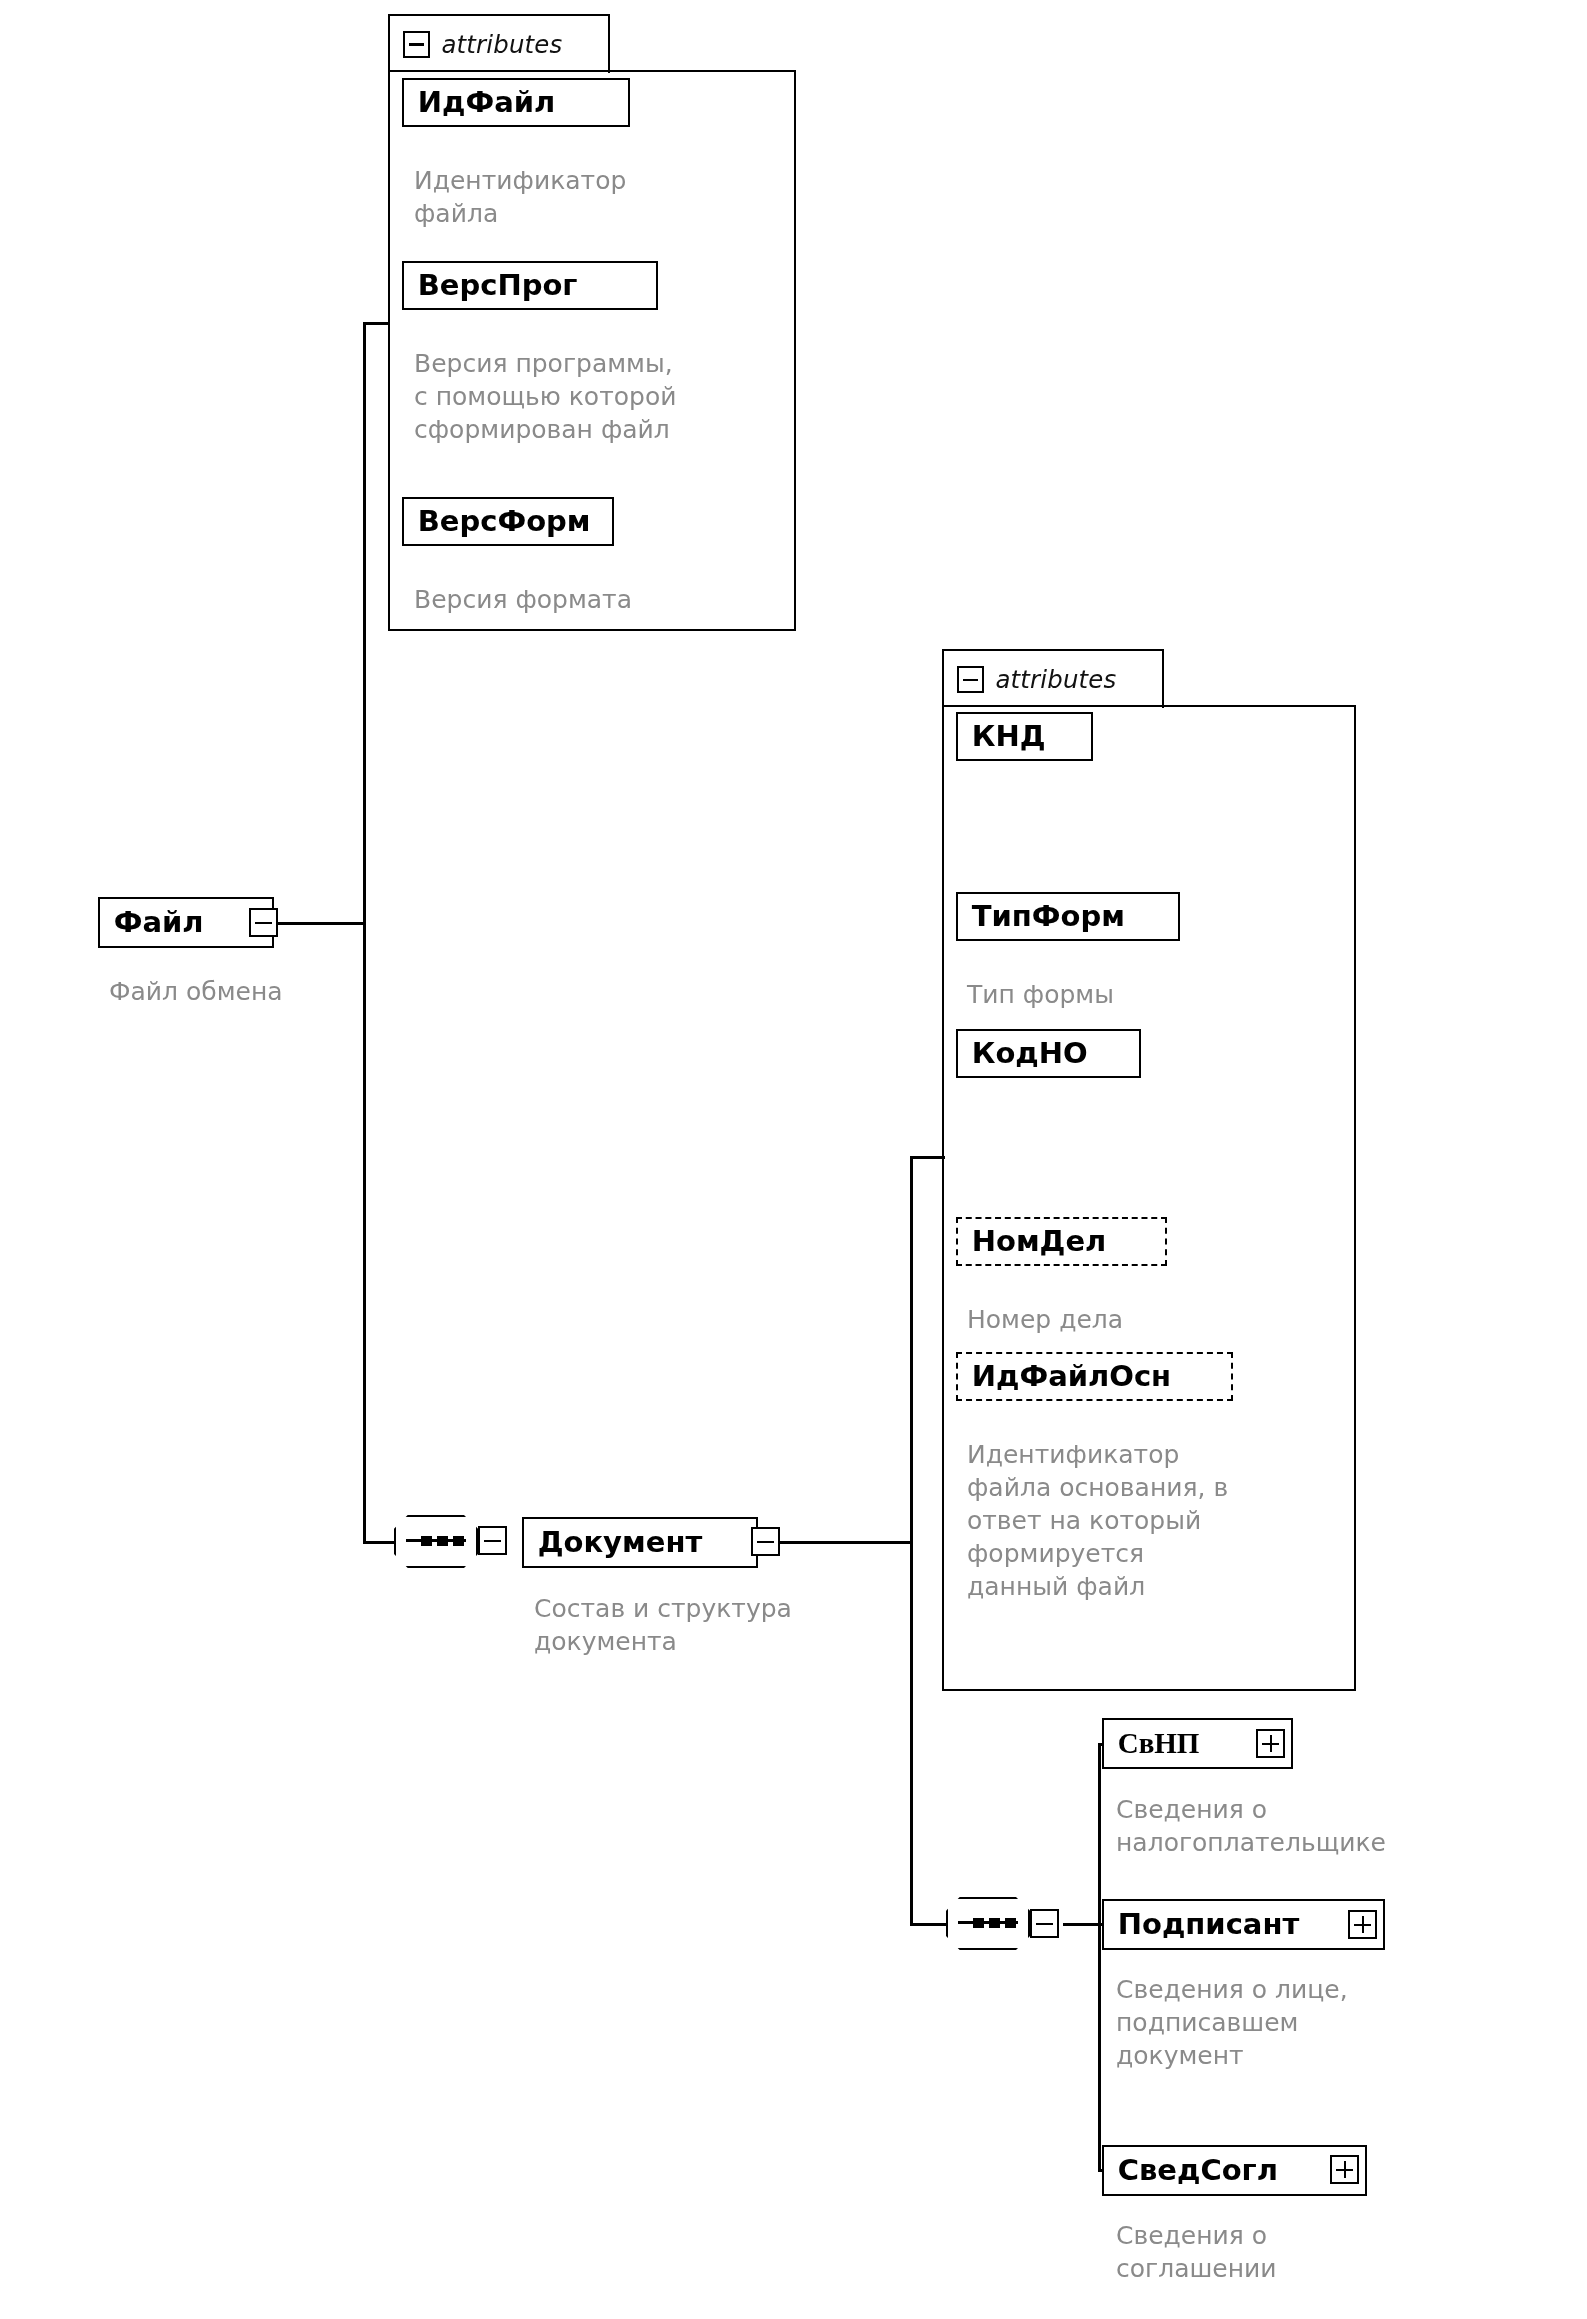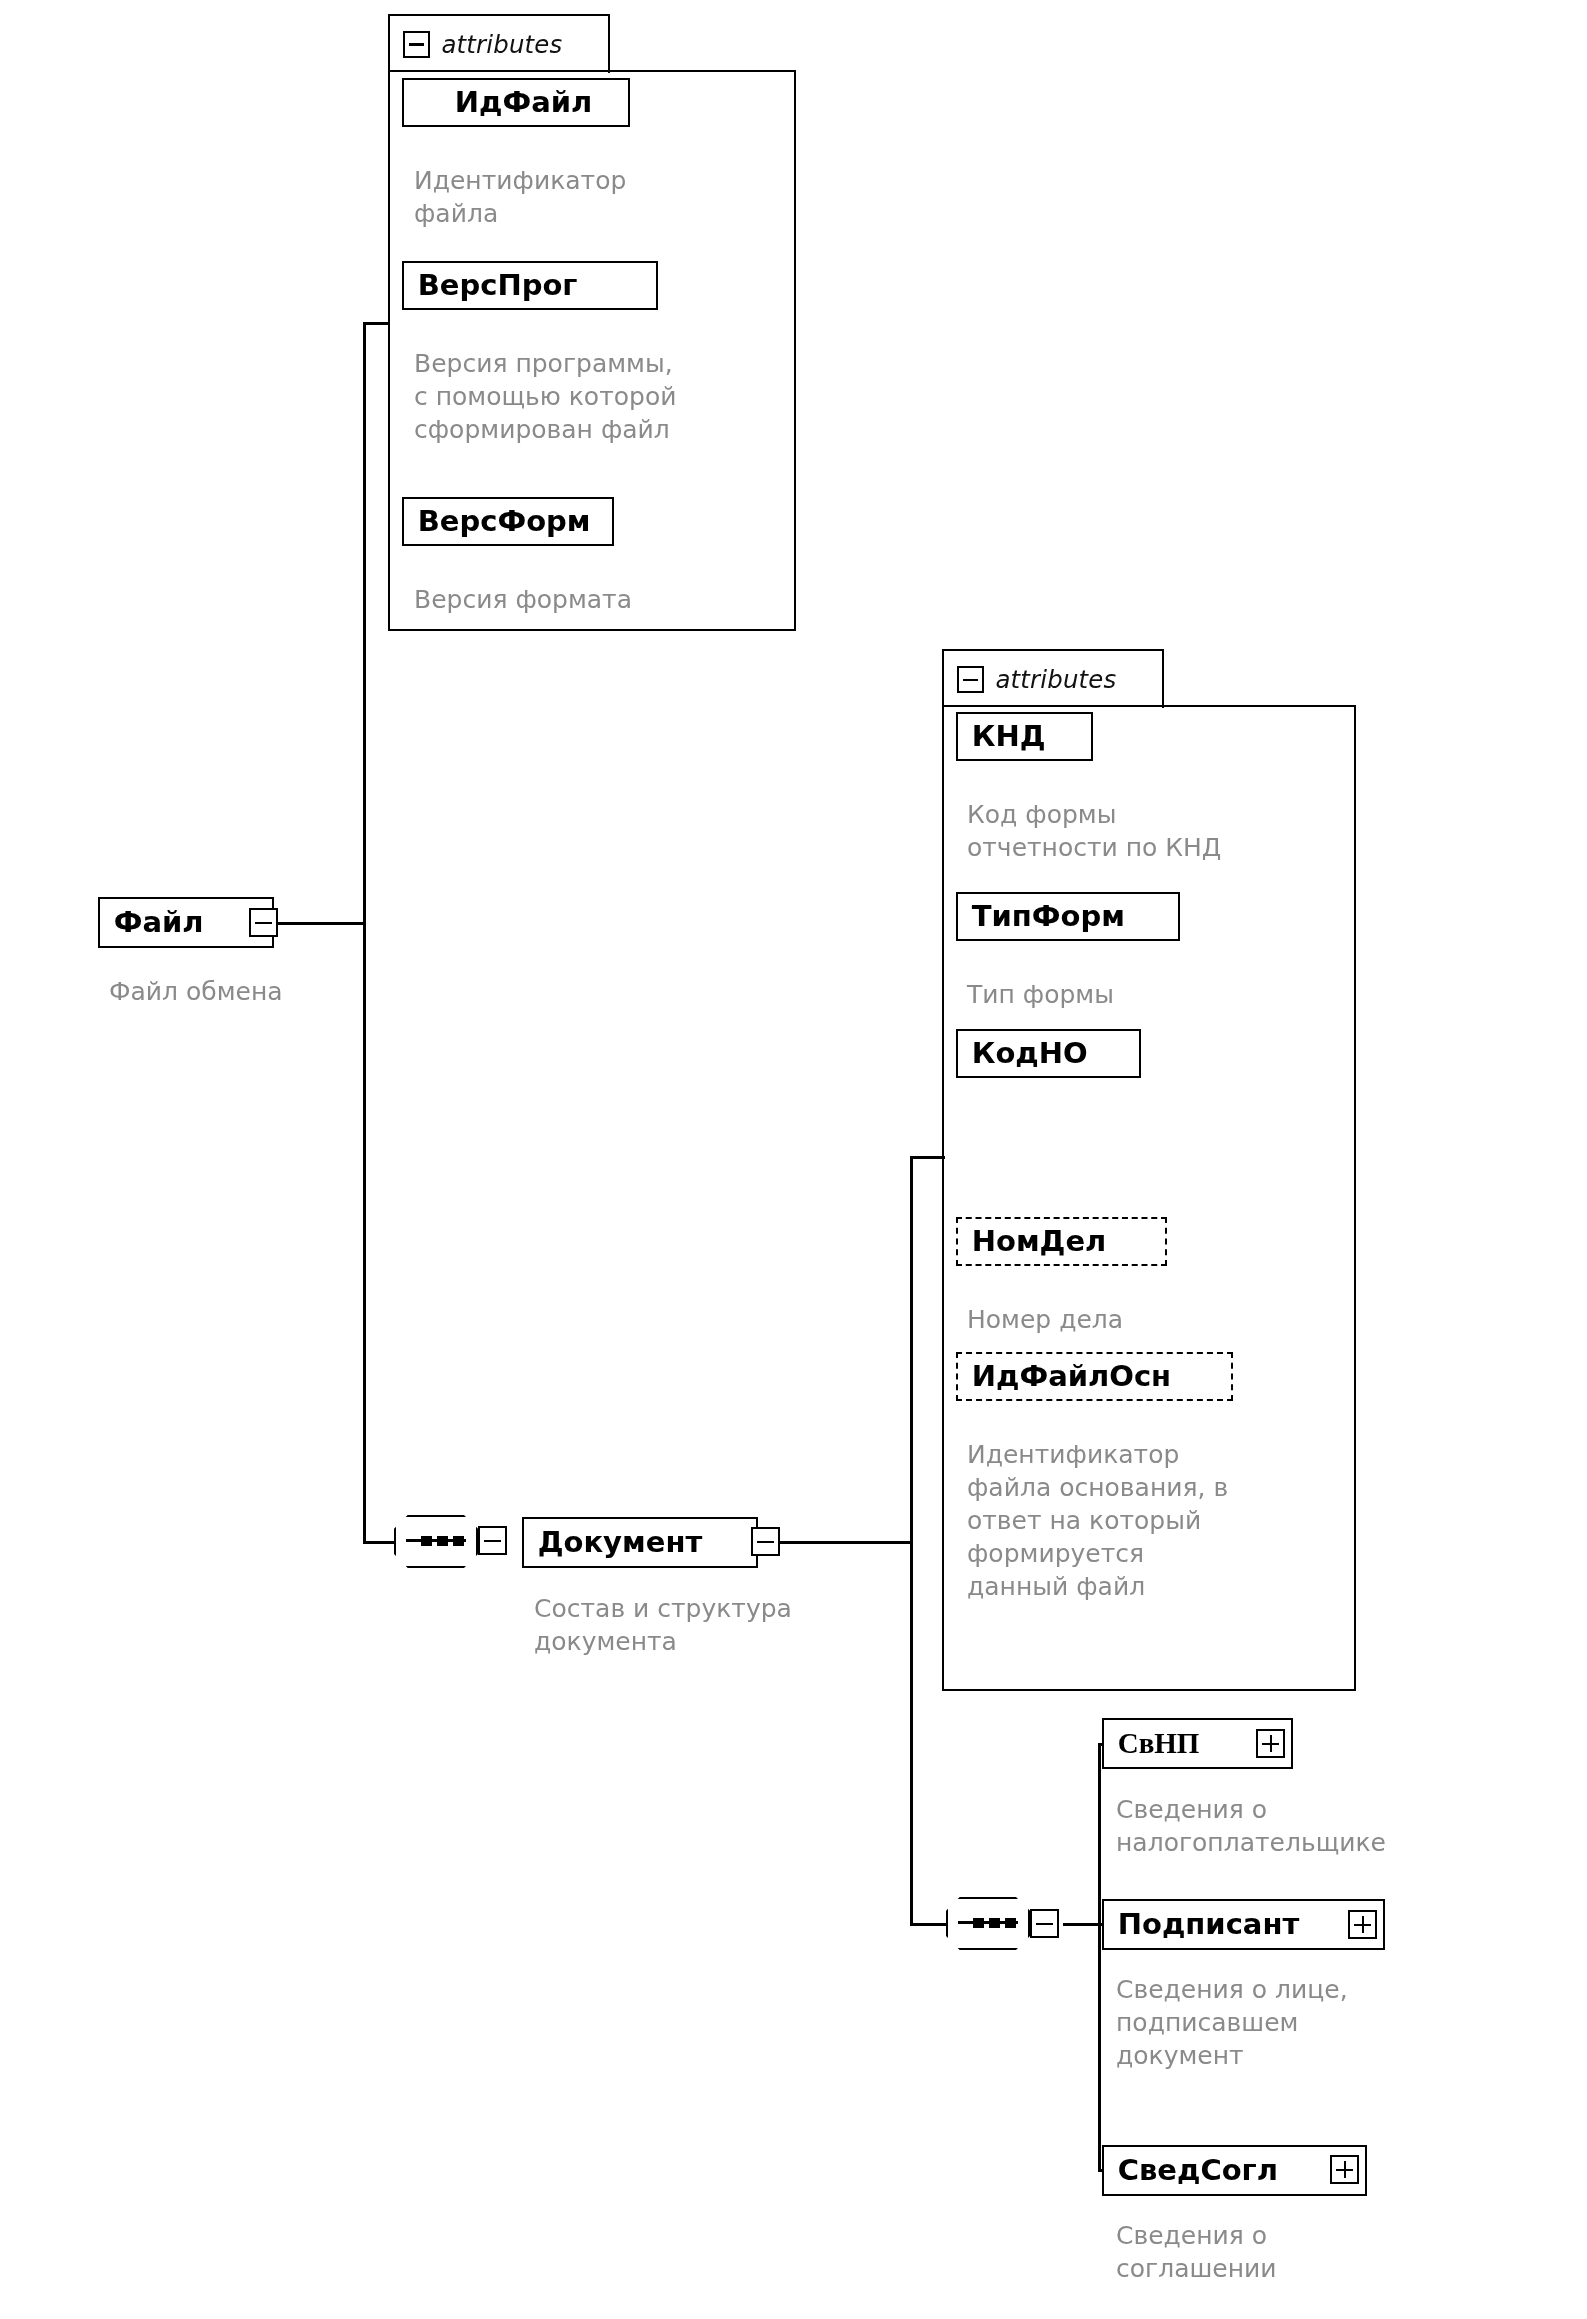--- a/index.html
+++ b/index.html
@@ -121,21 +121,21 @@
 
   <div class="attrbox" style="left:388px;top:13.7px;width:408px;height:616px;">
     <div class="tab" style="width:222px;height:59px;">
       <span class="attr-minus"></span>
       <span class="attr-label">attributes</span>
     </div>
     <div class="body" style="top:56px;width:408px;height:561px;"></div>
   </div>
 
   <div class="shadow" style="left:412px;top:88px;width:228px;height:49px;"></div>
-  <div class="node" style="left:402px;top:78px;width:228px;height:49px;padding-left:37px;">
+  <div class="node" style="left:402px;top:78px;width:228px;height:49px;">
     <span class="nm">ИдФайл</span>
   </div>
   <div class="desc" style="left:414px;top:164px;width:371px;">Идентификатор
 файла</div>
 
   <div class="shadow" style="left:412px;top:271px;width:256px;height:49px;"></div>
   <div class="node" style="left:402px;top:261px;width:256px;height:49px;">
     <span class="nm">ВерсПрог</span>
   </div>
   <div class="desc" style="left:414px;top:347px;width:371px;">Версия программы,
@@ -178,22 +178,20 @@
       <span class="attr-minus"></span>
       <span class="attr-label">attributes</span>
     </div>
     <div class="body" style="top:56px;width:414px;height:986px;"></div>
   </div>
 
   <div class="shadow" style="left:965px;top:722px;width:137px;height:49px;"></div>
   <div class="node" style="left:956px;top:712px;width:137px;height:49px;">
     <span class="nm">КНД</span>
   </div>
-  <div class="desc" style="left:967px;top:798px;width:390px;">Код формы
-отчетности по КНД</div>
 
   <div class="shadow" style="left:965px;top:902px;width:224px;height:49px;"></div>
   <div class="node" style="left:956px;top:892px;width:224px;height:49px;">
     <span class="nm">ТипФорм</span>
   </div>
   <div class="desc" style="left:967px;top:978px;width:390px;">Тип формы</div>
 
   <div class="shadow" style="left:965px;top:1039px;width:185px;height:49px;"></div>
   <div class="node" style="left:956px;top:1029px;width:185px;height:49px;">
     <span class="nm">КодНО</span>

